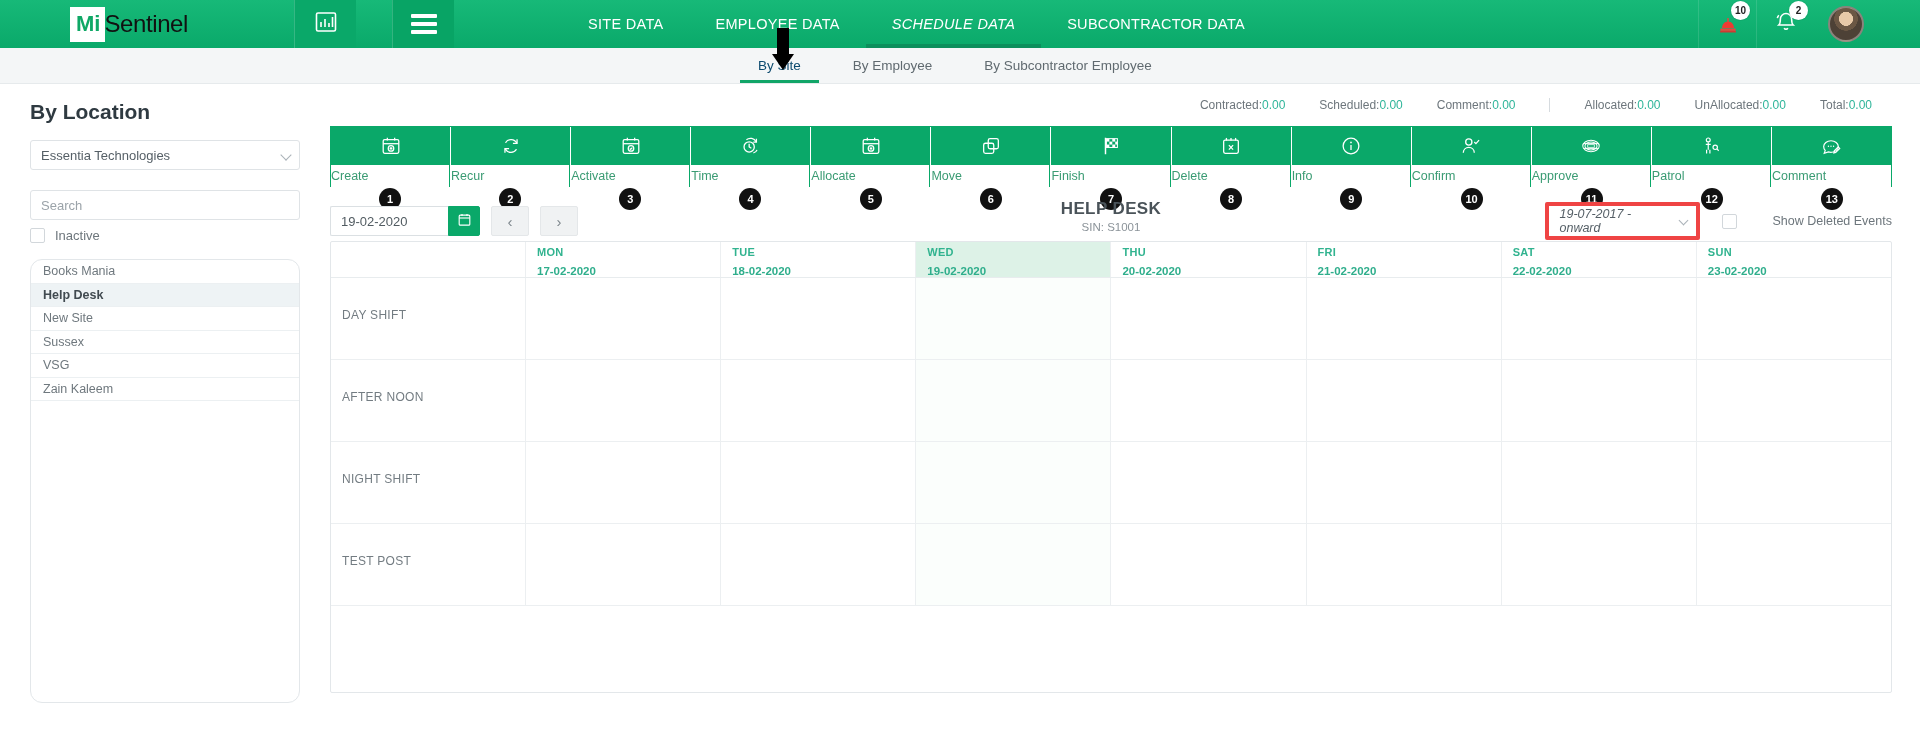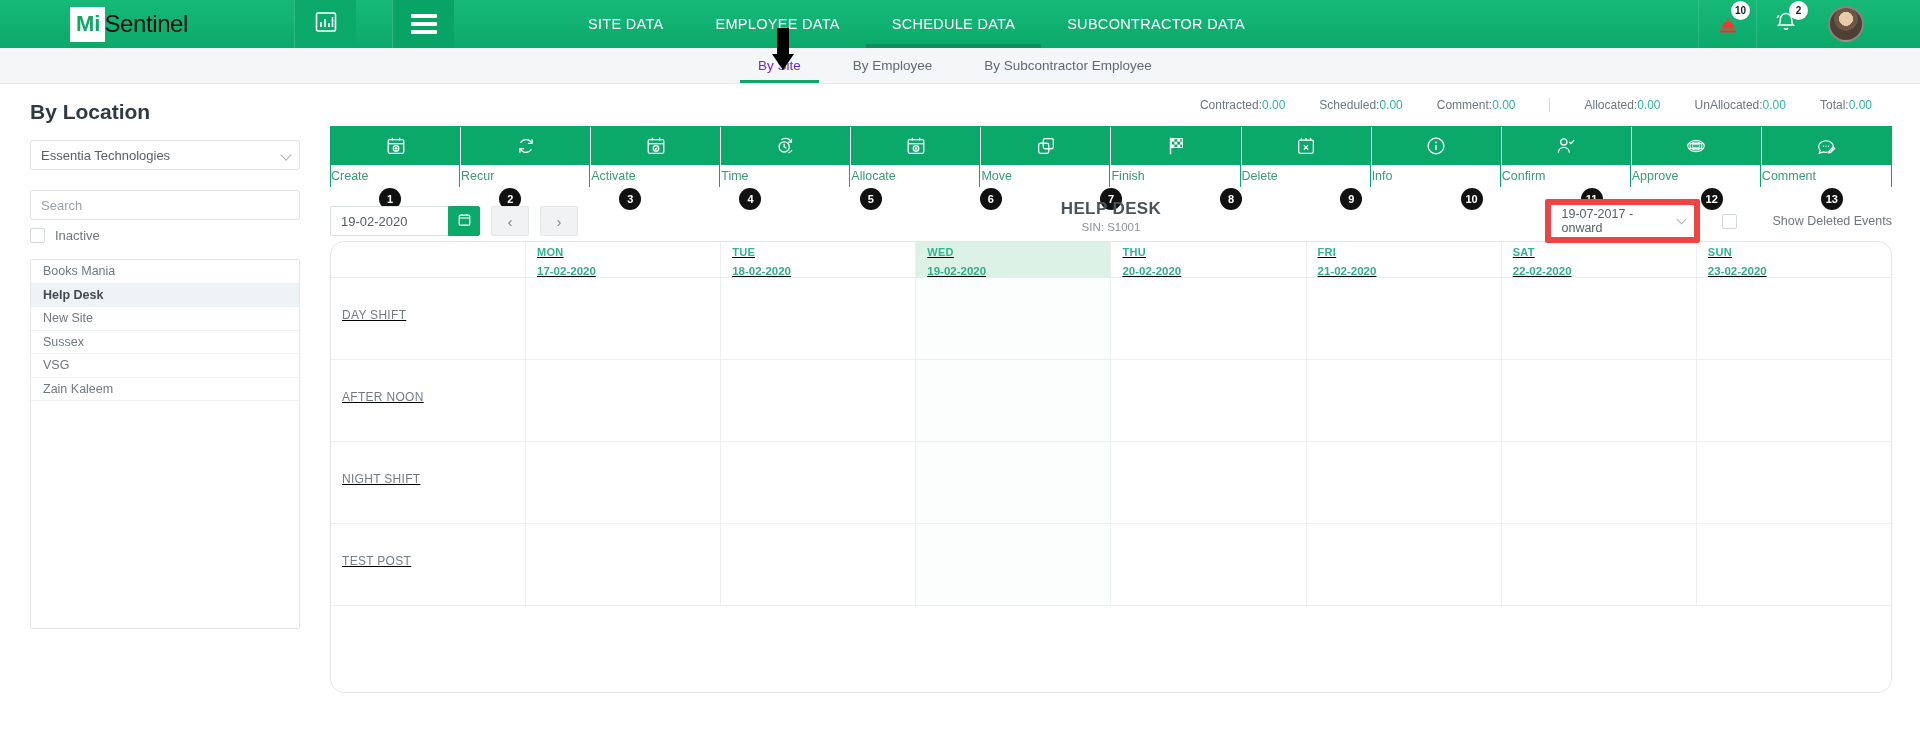--- a/index.html
+++ b/index.html
@@ -34,21 +34,21 @@
     cursor: pointer;
   }
   .nav-iconbtn.menu { background: #08a465; }
   .burger { width: 26px; }
   .burger i { display: block; height: 4px; background: #fff; margin: 4px 0; border-radius: 1px; }
   .mainmenu { display: flex; align-items: center; margin-left: 72px; }
   .mainmenu a {
     color: #ffffff; font-size: 14.5px; letter-spacing: .3px;
     padding: 0 26px; line-height: 48px; text-decoration: none; white-space: nowrap;
   }
-  .mainmenu a.active { position: relative; }
+  .mainmenu a.active { position: relative; font-style: italic; }
   .mainmenu a.active::after {
     content: ""; position: absolute; left: 0; right: 0; bottom: 0;
     height: 4px; background: #0c8f5c;
   }
   .nav-right {
     margin-left: auto; display: flex; align-items: center; padding-right: 56px;
   }
   .nav-badgebtn {
     position: relative; width: 58px; height: 48px;
     display: flex; align-items: center; justify-content: center; cursor: pointer;
@@ -79,21 +79,21 @@
 
   
   .subnav {
     height: 36px; background: #f4f6f7; display: flex; align-items: stretch;
     padding-left: 732px; border-bottom: 1px solid #e6eaec;
   }
   .subnav a {
     font-size: 13.5px; color: #606a70; text-decoration: none;
     padding: 0 26px; line-height: 35px; position: relative; white-space: nowrap;
   }
-  .subnav a.active { color: #6d28d9; }
+  .subnav a.active { color: #0c4a6e; }
   .subnav a.active::after {
     content: ""; position: absolute; left: 8px; right: 8px; bottom: 0;
     height: 3px; background: #11a568;
   }
 
   
   .page { display: flex; width: 100%; height: 669px; }
 
   
   .sidebar { width: 330px; flex: 0 0 330px; padding: 16px 30px 0 30px; }
@@ -114,22 +114,22 @@
   }
   input.field::placeholder { color: #9ba3a9; }
   .search-input { margin-bottom: 8px; }
   .checkrow { display: flex; align-items: center; margin-bottom: 16px; }
   .chk {
     width: 15px; height: 15px; border: 1px solid #d2d7db; border-radius: 2px;
     background: #fff; cursor: pointer; flex: 0 0 15px;
   }
   .checkrow label { font-size: 13px; color: #6d767c; margin-left: 10px; cursor: pointer; }
   .sitelist {
-    border: 1px solid #e3e7ea; border-radius: 2px; background: #fff;
-    height: 370px; overflow: hidden;
+    border: 1px solid #e3e7ea; border-radius: 12px; background: #fff;
+    height: 444px; overflow: hidden;
   }
   .site-item {
     height: 23.5px; line-height: 23.5px; font-size: 12.5px; color: #6f787e;
     padding: 0 12px; border-bottom: 1px solid #ecf0f2; cursor: pointer;
   }
   .site-item.selected { background: #eef3f5; color: #414a50; font-weight: bold; }
 
   
   .main { flex: 1; padding-right: 28px; }
 
@@ -191,36 +191,36 @@
     justify-content: center; cursor: pointer; color: #7c858b; font-size: 15px;
   }
   .site-head {
     position: absolute; left: 0; right: 0; text-align: center; top: 12px;
     pointer-events: none;
   }
   .site-head .nm { font-size: 17px; font-weight: bold; color: #4a5359; letter-spacing: .4px; }
   .site-head .sin { font-size: 11.5px; color: #8b9399; margin-top: 2px; }
   .right-controls { margin-left: auto; display: flex; align-items: center; }
   .range-select {
-    width: 155px; height: 44px; border: 6px solid #ef4444; border-radius: 2px;
+    width: 155px; height: 38px; border: 4px solid #ef4444; border-radius: 2px;
     font-size: 12.5px; color: #555f66; padding: 0 22px 0 10px; background: #fff;
-    display: flex; align-items: center; position: relative; cursor: pointer;
+    display: flex; align-items: center; position: relative; cursor: pointer; font-style: italic;
   }
   .range-select .caret {
     position: absolute; right: 9px; top: 11px; width: 7px; height: 7px;
     border-right: 1.5px solid #aab2b8; border-bottom: 1.5px solid #aab2b8;
     transform: rotate(45deg);
   }
   .deleted-check { display: flex; align-items: center; margin-left: 22px; gap: 26px; }
   .deleted-check label { font-size: 12.5px; color: #6d767c; margin-left: 9px; cursor: pointer; }
 
   
   .grid {
-    border: 1px solid #e3e7ea; border-radius: 14px; background: #fff;
-    height: 452px; display: flex; flex-direction: column; text-decoration: underline;
+    border: 1px solid #e3e7ea; border-radius: 2px; background: #fff;
+    height: 452px; display: flex; flex-direction: column;
   }
   .grid-head { display: flex; height: 36px; border-bottom: 1px solid #e8ecee; }
   .gcell-label { flex: 0 0 195px; border-right: 1px solid #eceff1; }
   .gcell {
     flex: 1; border-right: 1px solid #eceff1; padding: 4px 0 0 11px;
   }
   .gcell:last-child { border-right: none; }
   .gcell.today { background: #ddf2e7; }
   .gcell .dow { font-size: 11px; color: #31b38f; font-weight: bold; letter-spacing: .3px; }
   .gcell .dt  { font-size: 11.5px; color: #2fae8c; font-weight: bold; margin-top: 7px; }
@@ -513,20 +513,33 @@
                   <ellipse cx="12" cy="12" rx="6.6" ry="4.3"></ellipse>
               <line x1="3.6" y1="9.4" x2="20.4" y2="9.4"></line>
                   <line x1="3.6" y1="14.6" x2="20.4" y2="14.6"></line>
               <rect x="8.4" y="10.6" width="7.2" height="2.8" stroke-width=".9"></rect>
             </svg>
               </span>
             </div>
           <div class="lbl">Approve</div>
         </div>
 
+        <div class="tool">
+          <div class="ico">
+              <span>
+            <svg width="22" height="22" viewBox="0 0 24 24" fill="none" stroke="#fff" stroke-width="1.3">
+              <circle cx="9" cy="5.4" r="2.1"></circle>
+                  <path d="M9 7.8v8.4M6.3 10.2h5.4M7.2 16.2v4M10.8 16.2v4"></path>
+              <circle cx="16.6" cy="13.4" r="2.4"></circle>
+                  <path d="M18.4 15.2l2 2"></path>
+            </svg>
+              </span>
+            </div>
+          <div class="lbl">Patrol</div>
+        </div>
 
         <div class="tool">
           <div class="ico">
               <span>
             <svg width="22" height="22" viewBox="0 0 24 24" fill="none" stroke="#fff" stroke-width="1.3">
               <path d="M20 12.6c0 3.5-3.6 6.3-8 6.3-1 0-2-.15-2.9-.42L4.6 20l1.1-3.1A6.2 6.2 0 0 1 4 12.6c0-3.5 3.6-6.3 8-6.3s8 2.8 8 6.3z"></path>
               <circle cx="9.2" cy="12.3" r=".75" fill="#fff" stroke="none"></circle>
               <circle cx="12" cy="12.3" r=".75" fill="#fff" stroke="none"></circle>
               <circle cx="14.8" cy="12.3" r=".75" fill="#fff" stroke="none"></circle>
               <path d="M15.5 17.4l4.4-4.4 1.6 1.6-4.4 4.4-2 .5z"></path>

